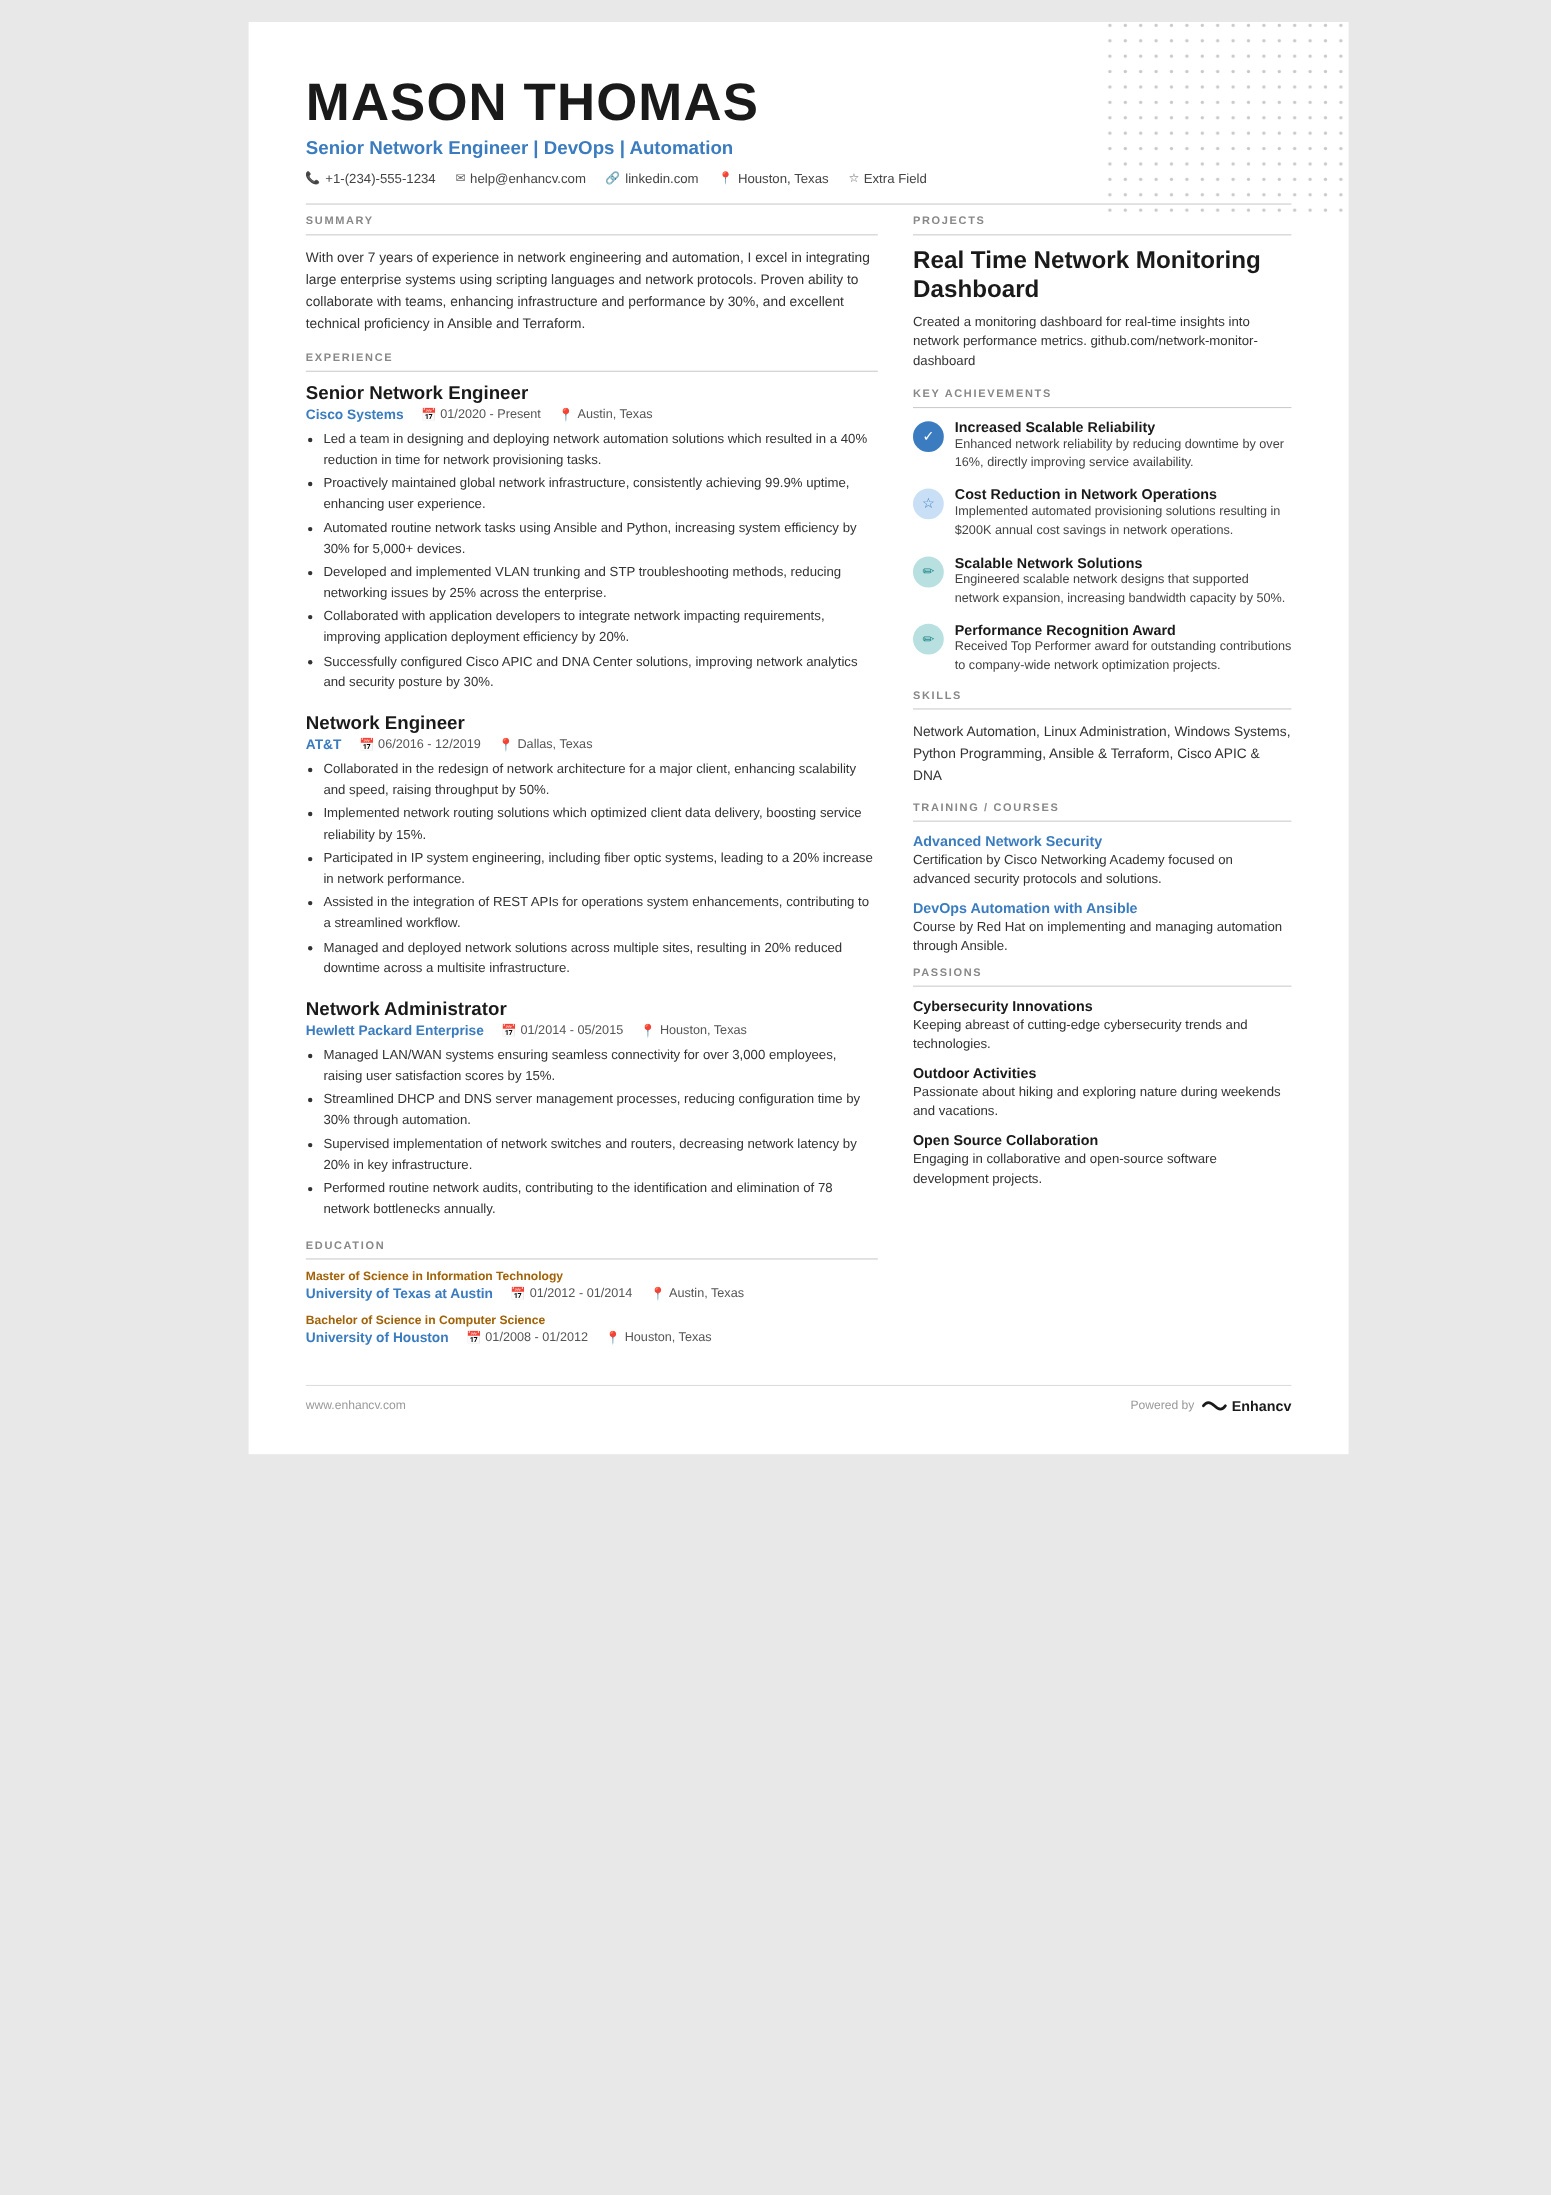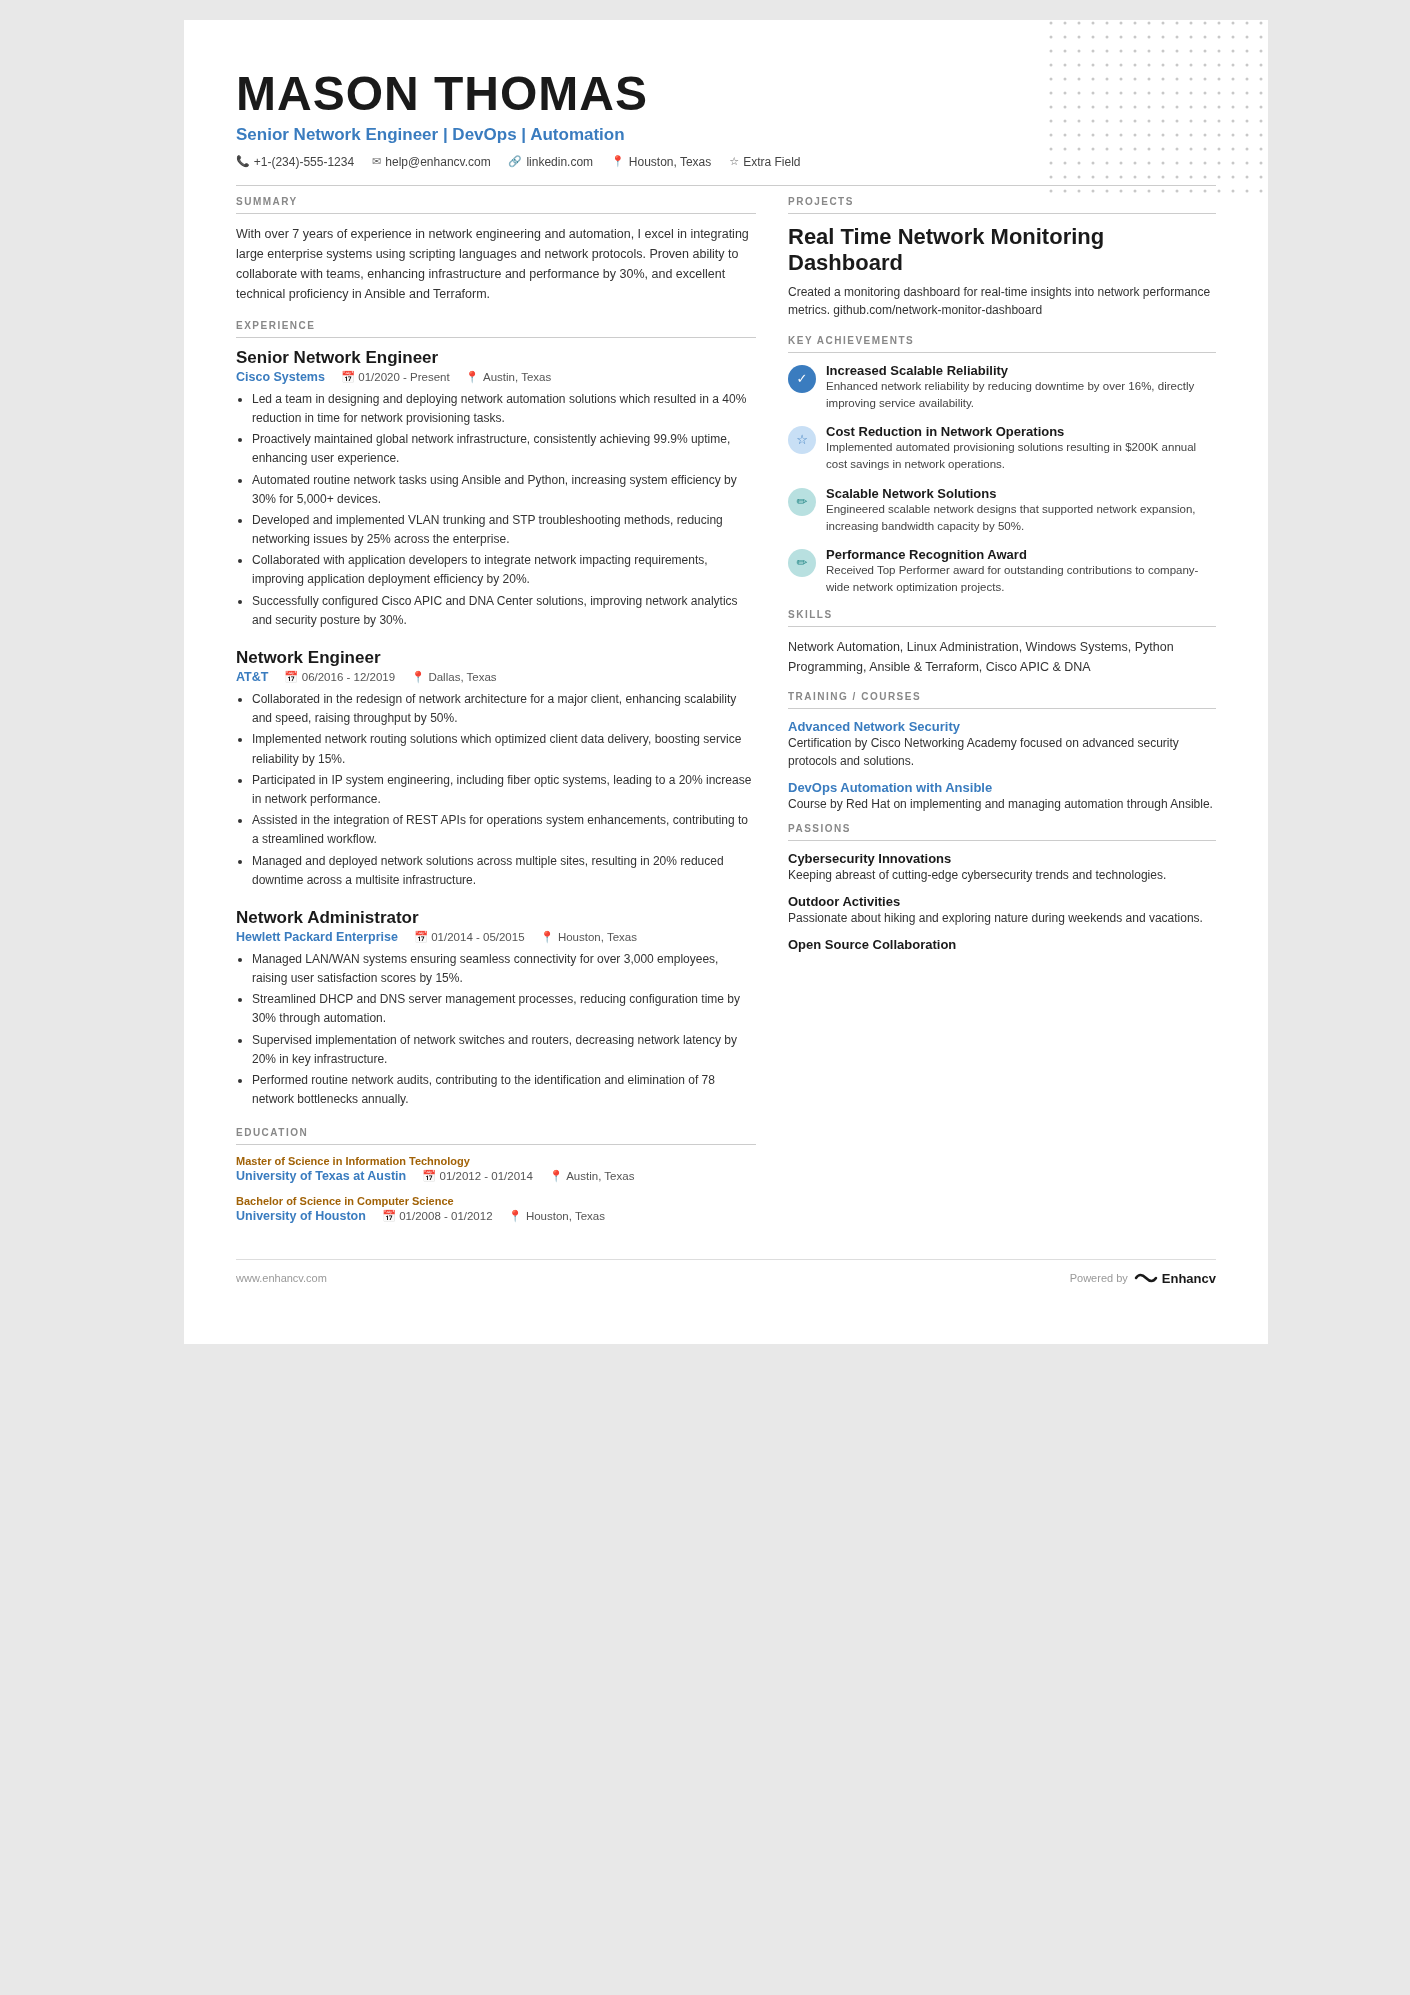--- a/index.html
+++ b/index.html
@@ -4,23 +4,23 @@
   <style>
     * { margin: 0; padding: 0; box-sizing: border-box; }
     body {
       font-family: 'Georgia', serif;
       background: #e8e8e8;
       display: flex;
       justify-content: center;
       padding: 20px;
     }
     .page {
-      width: 1084px;
+      width: 1000px;
       background: #fff;
-      padding: 48px 52px 58px 52px;
+      padding: 48px 52px 36px 52px;
       position: relative;
       margin-left: 42px;
     }
     
     .dots-decoration {
       position: absolute;
       top: 0;
       right: 0;
       width: 220px;
       height: 180px;
@@ -514,20 +514,21 @@
         <div class="passion-item">
           <div class="passion-title">Cybersecurity Innovations</div>
           <div class="passion-desc">Keeping abreast of cutting-edge cybersecurity trends and technologies.</div>
         </div>
         <div class="passion-item">
           <div class="passion-title">Outdoor Activities</div>
           <div class="passion-desc">Passionate about hiking and exploring nature during weekends and vacations.</div>
         </div>
         <div class="passion-item">
           <div class="passion-title">Open Source Collaboration</div>
+          <div class="passion-desc">Engaging in collaborative and open-source software development projects.</div>
         </div>
       </div>
 
     </div>
 
   </div>
 
   <div class="footer">
     <span>www.enhancv.com</span>
     <div class="footer-right">

